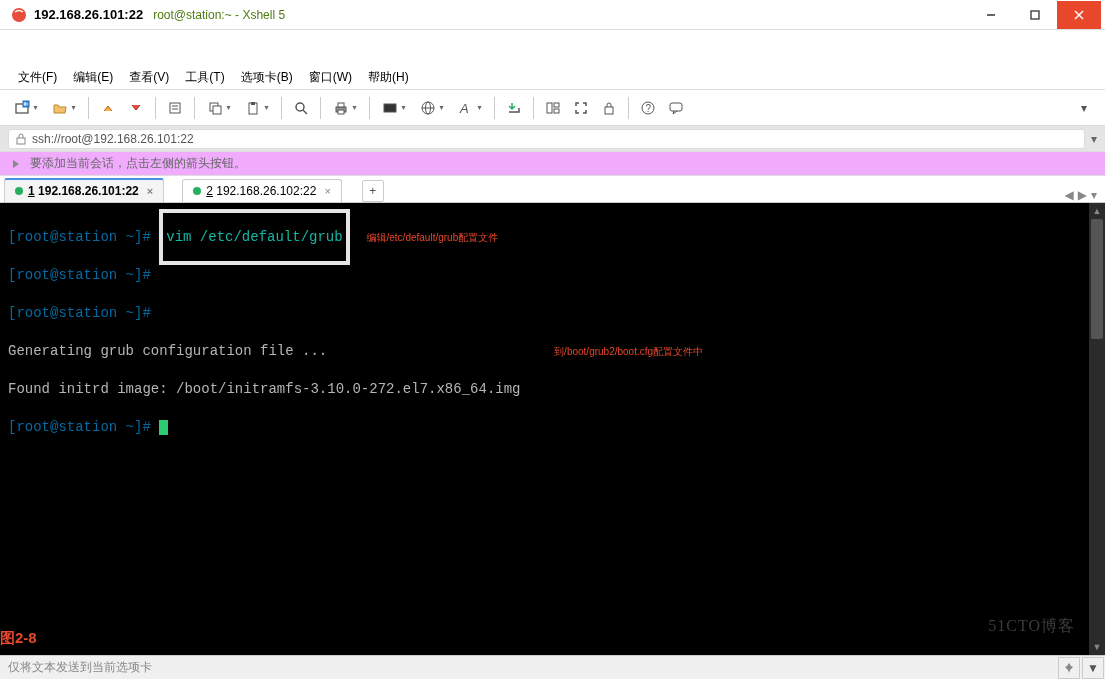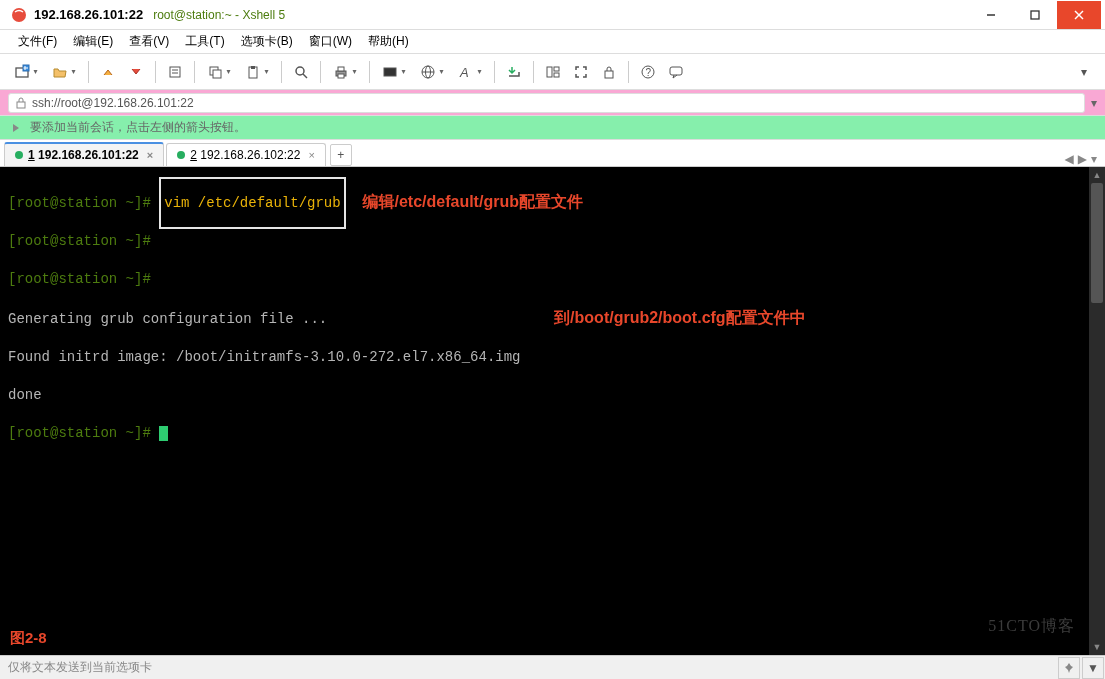--- a/index.html
+++ b/index.html
@@ -6,51 +6,51 @@
     body { font-family: "Microsoft YaHei", "SimSun", sans-serif; font-size: 12px; background: #fff; color: #000; width: 1105px; height: 679px; overflow: hidden; display: flex; flex-direction: column; }
     
     .titlebar { display: flex; align-items: center; height: 30px; background: #fff; padding: 0 4px; border-bottom: 1px solid #ddd; }
     .titlebar .app-icon { width: 18px; height: 18px; margin: 0 6px; color: #c0392b; }
     .titlebar .title-bold { font-weight: bold; font-size: 13px; margin-right: 10px; }
     .titlebar .title-rest { color: #4d7c0f; font-size: 12px; }
     .titlebar .win-controls { margin-left: auto; display: flex; }
     .titlebar .win-controls .wbtn { width: 44px; height: 28px; display: flex; align-items: center; justify-content: center; cursor: pointer; }
     .titlebar .win-controls .wbtn.close { background: #e8472b; color: #fff; }
     
-    .menubar { display: flex; padding: 2px 10px; height: 24px; align-items: center; border-bottom: 1px solid #ddd; background: #fff; }
+    .menubar { display: flex; padding: 2px 10px; height: 24px; align-items: center; border-bottom: 1px solid #ddd; background: #fff; margin-top: 36px; }
     .menubar .mitem { padding: 2px 8px; cursor: pointer; }
     
     .toolbar { display: flex; align-items: center; padding: 4px 8px; gap: 2px; border-bottom: 1px solid #ddd; background: #fff; height: 36px; }
     .toolbar .tbtn { width: 26px; height: 26px; display: flex; align-items: center; justify-content: center; cursor: pointer; border: 1px solid transparent; border-radius: 2px; color: #555; }
     .toolbar .tbtn.dd { width: 36px; position: relative; }
     .toolbar .tbtn.dd::after { content: "▾"; font-size: 8px; margin-left: 3px; color: #666; }
     .toolbar .sep { width: 1px; height: 22px; background: #ccc; margin: 0 4px; }
     .toolbar-right { margin-left: auto; display: flex; align-items: center; }
     
-    .addrbar { display: flex; align-items: center; padding: 3px 8px; border-bottom: 1px solid #ddd; background: #f9a8d4; height: 26px; color: #666; gap: 6px; }
+    .addrbar { display: flex; align-items: center; padding: 3px 8px; border-bottom: 1px solid #ddd; background: #e5e5e5; height: 26px; color: #666; gap: 6px; }
     .addrbar .addrinput { flex: 1; background: #fff; border: 1px solid #ddd; padding: 2px 6px; border-radius: 3px; display: flex; align-items: center; gap: 5px; color: #555; }
     
-    .hintbar { display: flex; align-items: center; padding: 4px 10px; border-bottom: 1px solid #ddd; background: #86efac; height: 24px; color: #666; gap: 6px; }
+    .hintbar { display: flex; align-items: center; padding: 4px 10px; border-bottom: 1px solid #ddd; background: #f0abfc; height: 24px; color: #666; gap: 6px; }
     
     .tabbar { display: flex; align-items: flex-end; background: #fff; height: 27px; padding-left: 4px; border-bottom: 1px solid #ccc; }
-    .tab { display: flex; align-items: center; padding: 4px 10px; border: 1px solid #ccc; border-bottom: none; border-top-left-radius: 3px; border-top-right-radius: 3px; margin-right: 2px; background: #fff; gap: 5px; cursor: pointer; position: relative; font-size: 12px; }
+    .tab { display: flex; align-items: center; padding: 4px 10px; border: 1px solid #ccc; border-bottom: none; border-top-left-radius: 3px; border-top-right-radius: 3px; margin-right: 18px; background: #fff; gap: 5px; cursor: pointer; position: relative; font-size: 12px; }
     .tab.active { background: #f4f4f4; border-top: 2px solid #4a90e2; font-weight: bold; }
     .tab .dot { width: 8px; height: 8px; border-radius: 50%; background: #27ae60; }
     .tab .tclose { color: #888; font-size: 11px; cursor: pointer; margin-left: 3px; }
     .tab .ul { text-decoration: underline; }
     .tab-add { width: 22px; height: 22px; display: flex; align-items: center; justify-content: center; border: 1px solid #ccc; cursor: pointer; color: #555; margin-left: 2px; border-radius: 2px; }
     .tab-nav { margin-left: auto; display: flex; align-items: center; gap: 4px; padding-right: 8px; color: #888; }
     
     .terminal-wrap { flex: 1; display: flex; background: #000; position: relative; }
     .terminal { flex: 1; background: #000; color: #b5b5b5; font-family: "Consolas", "Courier New", monospace; font-size: 14px; line-height: 19px; padding: 6px 8px; white-space: pre; position: relative; overflow: hidden; }
     .terminal .line { display: block; }
-    .ps1 { color: #4d7c0f; margin-top: 12px; }
-    .cmd-boxed { border: 2px solid #e5e5e5; padding: 16px 3px; display: inline; color: #eab308; }
-    .annot { color: #e8472b; font-weight: bold; font-family: "Microsoft YaHei", "SimHei", sans-serif; font-size: 16px; }
-    .figlabel { position: absolute; bottom: 8px; left: 10px; color: #e8472b; font-weight: bold; font-family: "Microsoft YaHei", "SimHei", sans-serif; font-size: 15px; }
+    .ps1 { color: #0369a1; margin-top: 12px; }
+    .cmd-boxed { border: 4px solid #e5e5e5; padding: 16px 3px; display: inline; color: #14b8a6; }
+    .annot { color: #e8472b; font-weight: normal; font-family: "Microsoft YaHei", "SimHei", sans-serif; font-size: 10px; }
+    .figlabel { position: absolute; bottom: 8px; left: 0; color: #e8472b; font-weight: bold; font-family: "Microsoft YaHei", "SimHei", sans-serif; font-size: 15px; }
     .cursor-block { display: inline-block; width: 9px; height: 15px; background: #2ecc71; vertical-align: text-bottom; }
     .scrollbar { width: 16px; background: #2b2b2b; display: flex; flex-direction: column; }
     .scrollbar .arrow { height: 16px; display:flex; align-items:center; justify-content:center; color:#888; cursor:pointer; font-size:9px; }
     .scrollbar .track { flex:1; position:relative; }
     .scrollbar .thumb { position:absolute; top:0; left:2px; right:2px; height:120px; background:#555; border-radius:2px; }
     .watermark { position: absolute; right: 14px; bottom: 20px; color: #555; font-size: 16px; font-family: "Microsoft YaHei"; opacity: 0.7; letter-spacing: 1px; }
     
     .sendbar { display:flex; align-items:center; background:#f0f0f0; border-top:1px solid #ccc; height:24px; }
     .sendbar .sendinput { flex:1; padding:3px 8px; color:#888; }
     .sendbar .sendbtn { width:22px; height:22px; display:flex; align-items:center; justify-content:center; border:1px solid #ccc; margin:1px; cursor:pointer; color:#555; }
@@ -263,21 +263,20 @@
   </div>
 </div>
 
 <div class="terminal-wrap">
   <div class="terminal">
 <span class="line"><span class="ps1">[root@station ~]#</span> <span class="cmd-boxed">vim /etc/default/grub</span>  <span class="annot">编辑/etc/default/grub配置文件</span></span>
 <span class="line"><span class="ps1">[root@station ~]#</span></span>
 <span class="line"><span class="ps1">[root@station ~]#</span></span>
 <span class="line"><span>Generating grub configuration file ...</span>                           <span class="annot">到/boot/grub2/boot.cfg配置文件中</span></span>
 <span class="line">Found initrd image: /boot/initramfs-3.10.0-272.el7.x86_64.img</span>
-<span class="line">done</span>
 <span class="line"><span class="ps1">[root@station ~]#</span> <span class="cursor-block"></span></span>
     <div class="figlabel">图2-8</div>
     <div class="watermark">51CTO博客</div>
   </div>
   <div class="scrollbar">
     <div class="arrow">▲</div>
     <div class="track">
         <div class="thumb"></div>
       </div>
     <div class="arrow">▼</div>

